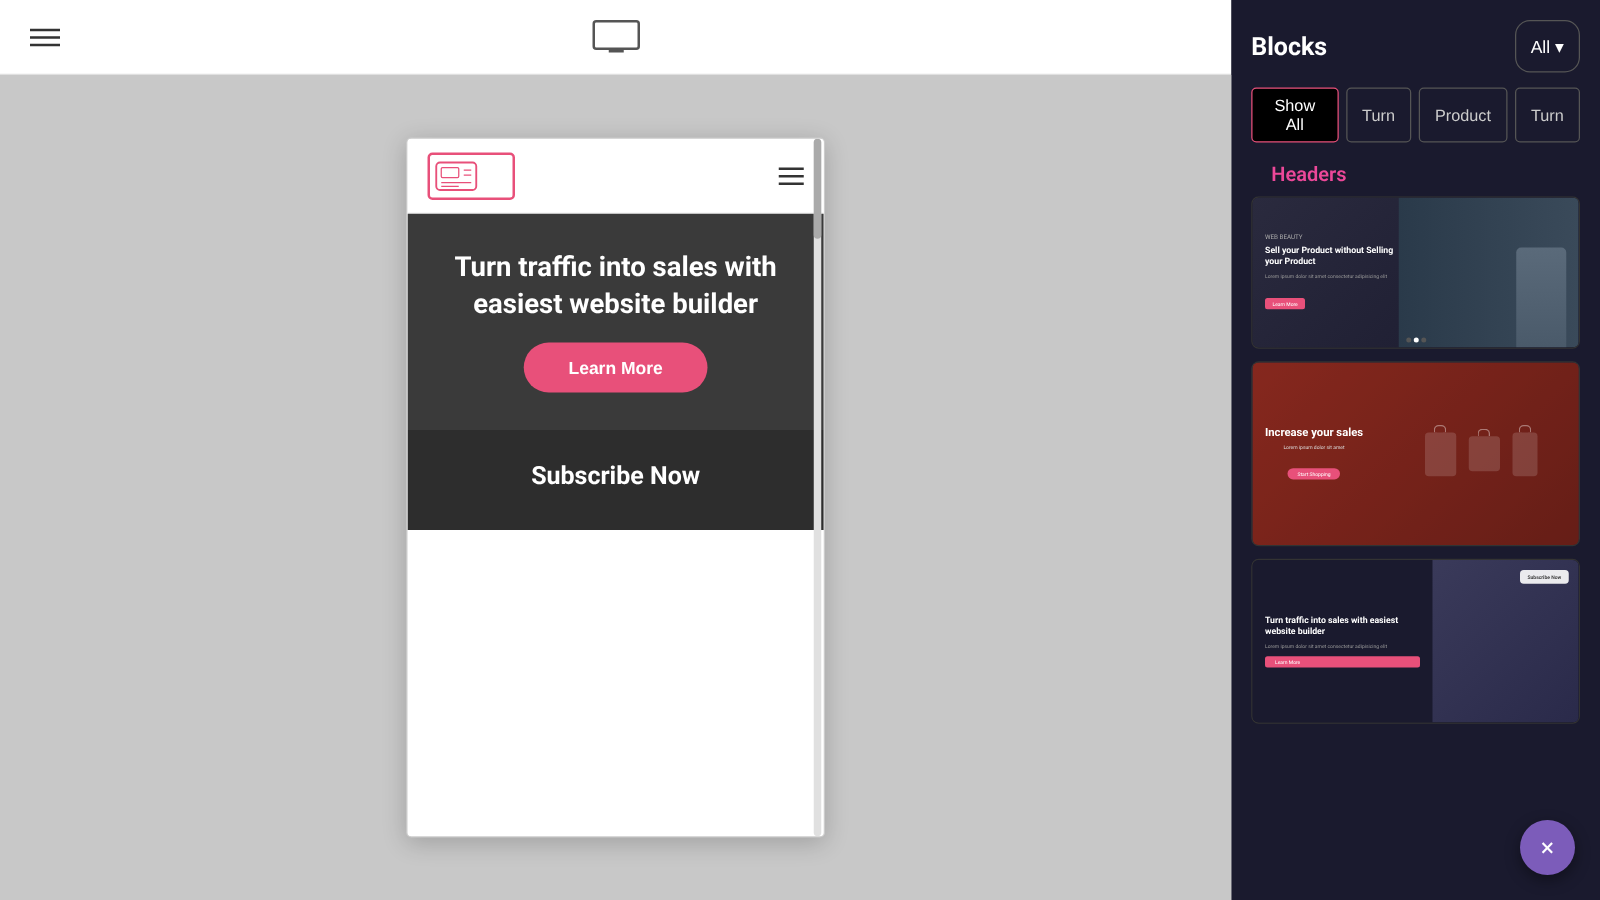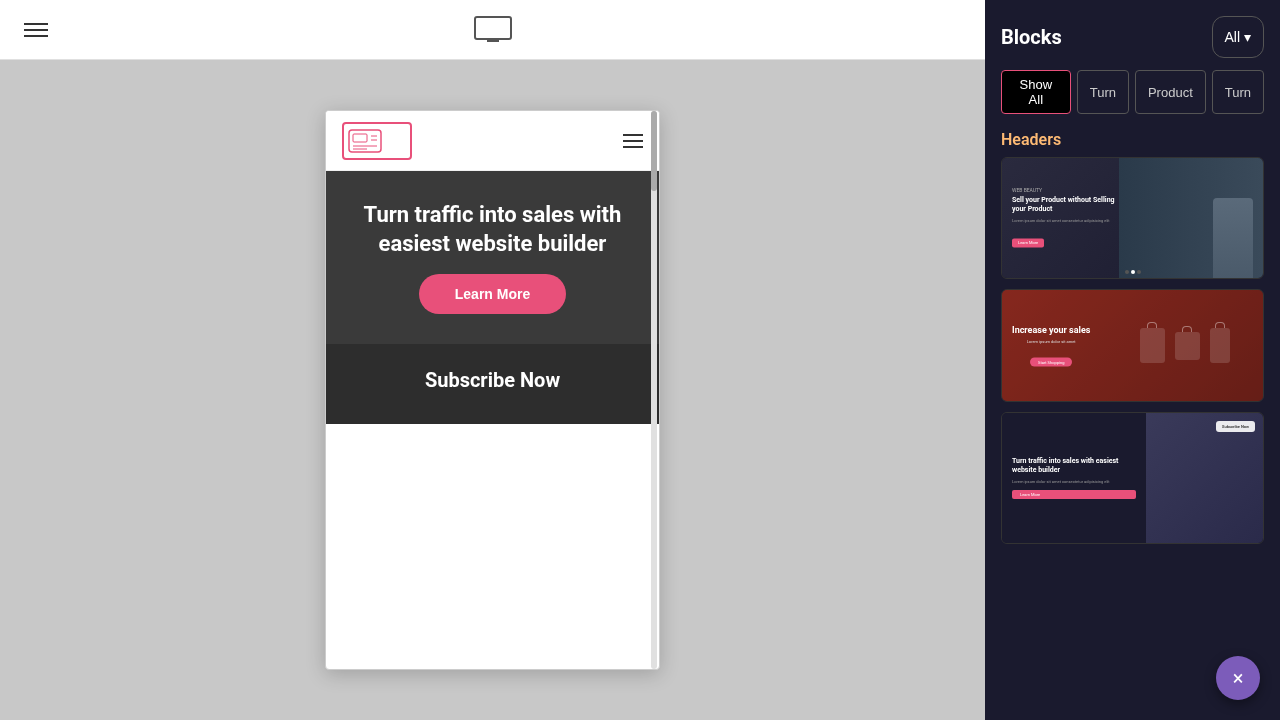--- a/index.html
+++ b/index.html
@@ -244,22 +244,22 @@
     .filter-tab.inactive {
       background: transparent;
       color: #ccc;
       border: 1px solid #555;
     }
 
     
     .section-title {
       font-size: 16px;
       font-weight: 600;
-      color: #fdba74;
-      padding: 4px 16px 8px;
+      color: #ec4899;
+      padding: 4px 32px 8px;
     }
 
     
     .blocks-list {
       flex: 1;
       overflow-y: auto;
       padding: 0 16px 80px;
       display: flex;
       flex-direction: column;
       gap: 10px;
@@ -335,21 +335,21 @@
       right: 10px;
       bottom: 0;
       width: 40px;
       height: 80px;
       background: linear-gradient(to bottom, #5a6a7a, #4a5a6a);
       border-radius: 4px 4px 0 0;
     }
 
     
     .thumb2 {
-      height: 111px;
+      height: 146px;
       background: linear-gradient(135deg, #c0392b 0%, #922b21 100%);
       position: relative;
       overflow: hidden;
       display: flex;
       align-items: center;
       justify-content: center;
     }
     .thumb2-overlay {
       position: absolute;
       inset: 0;

